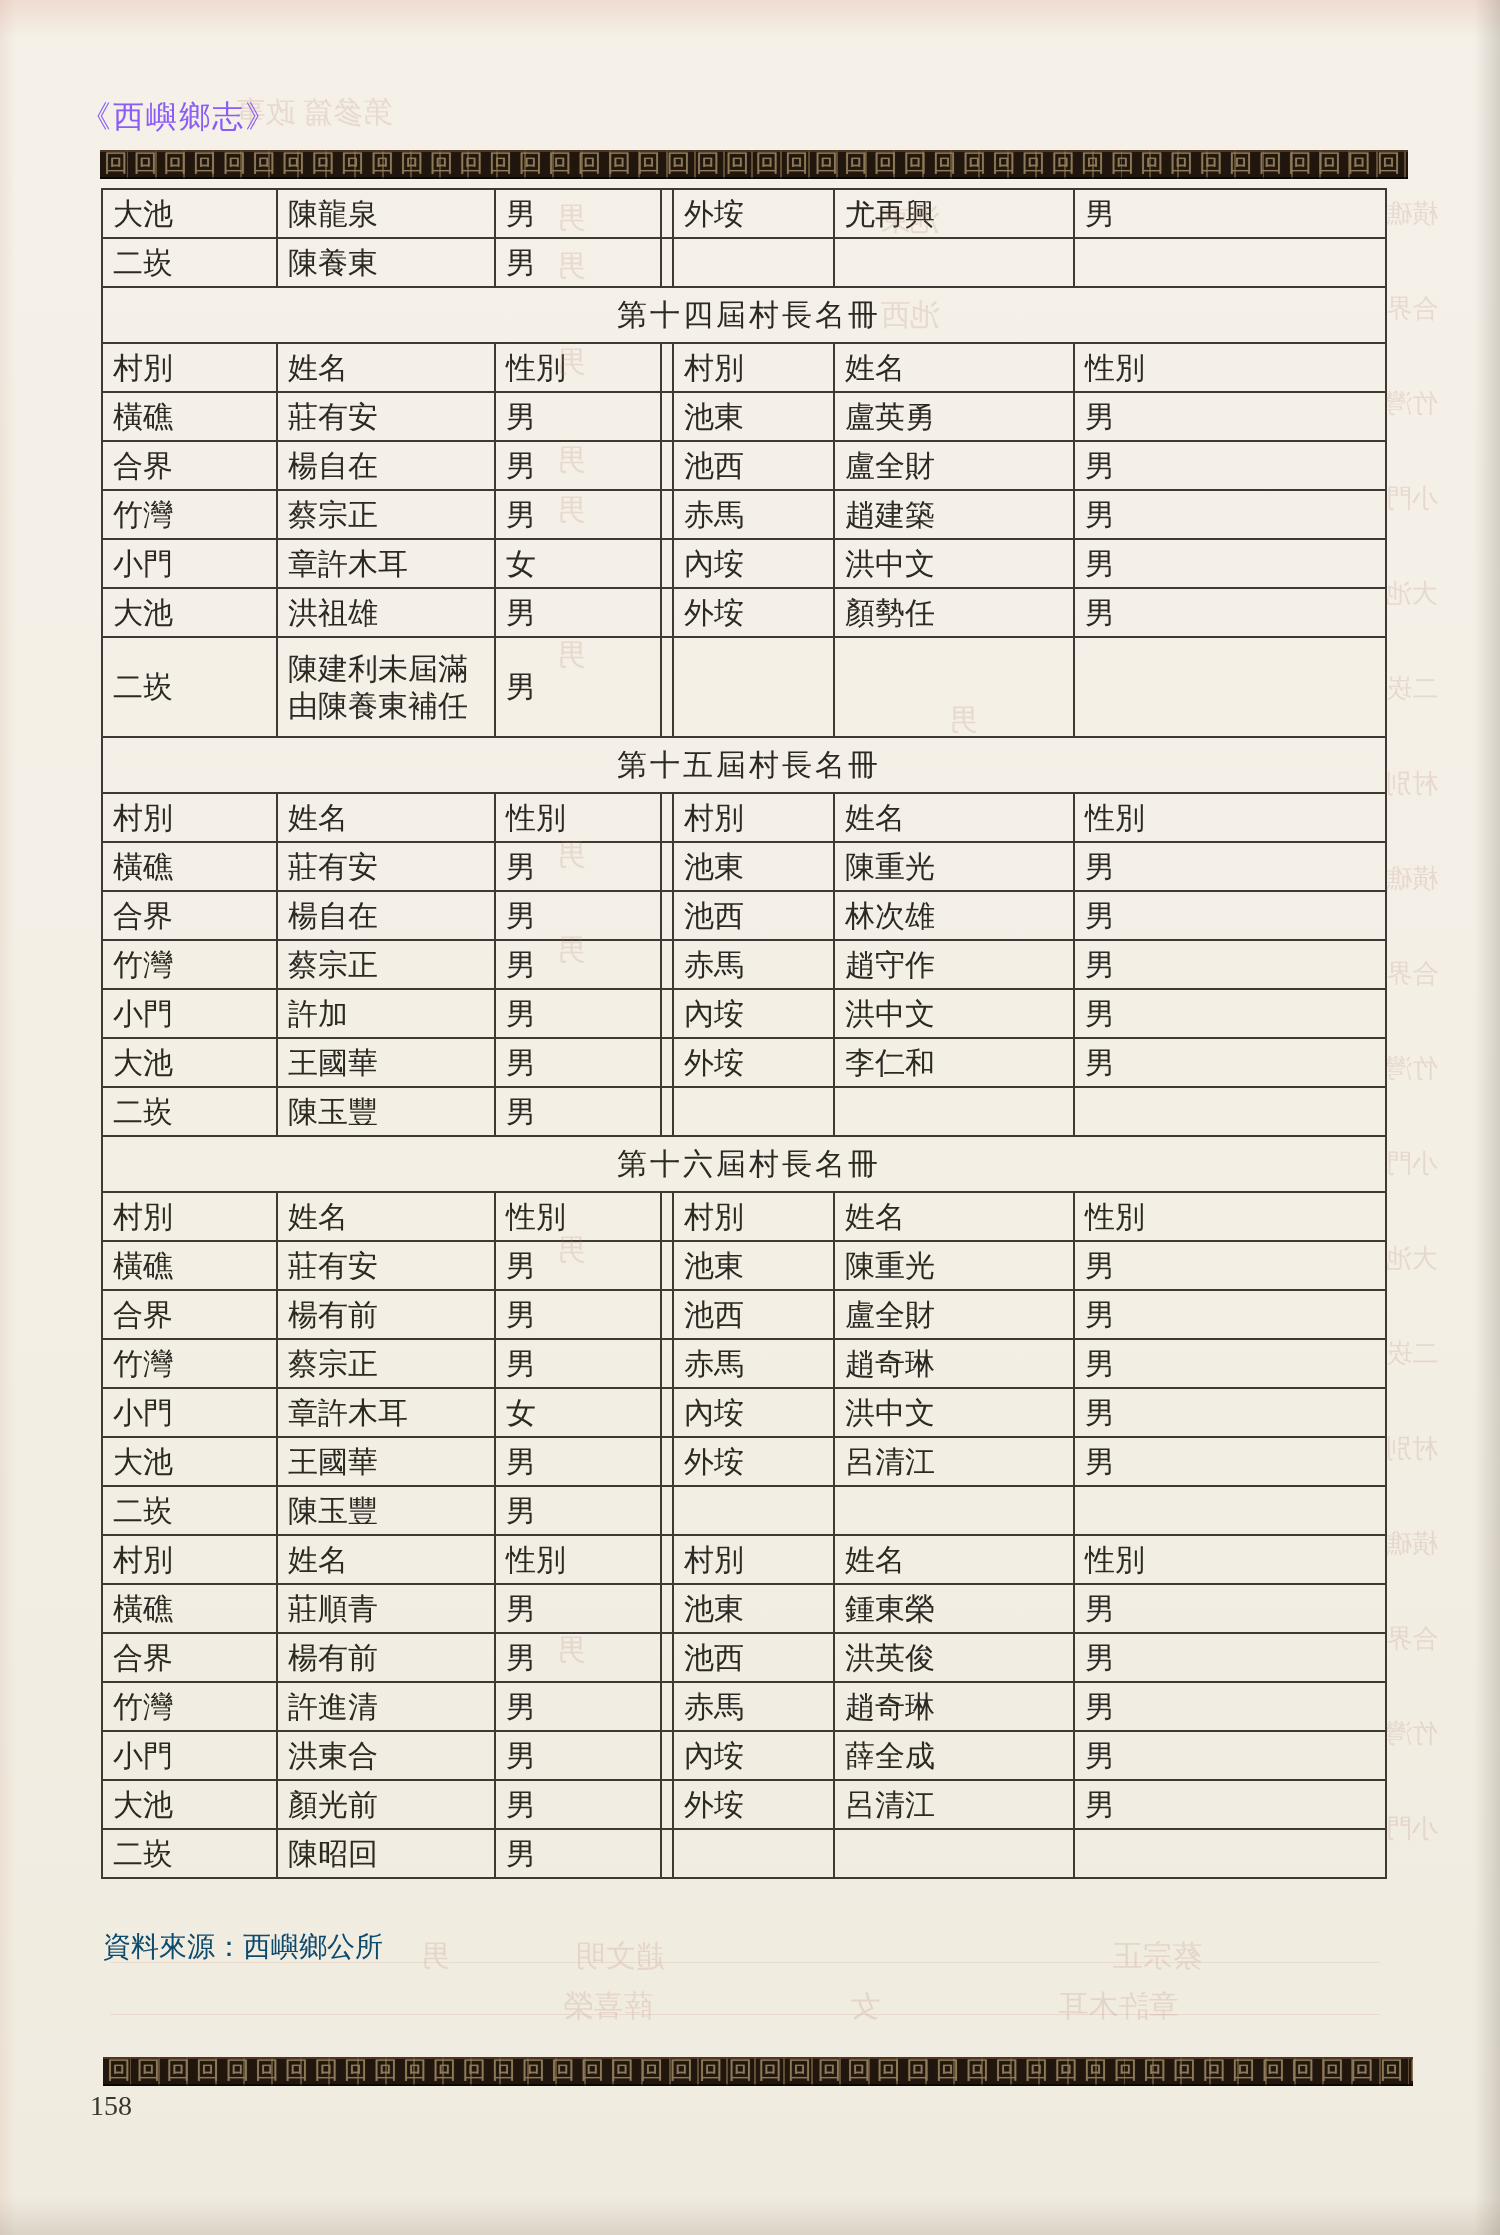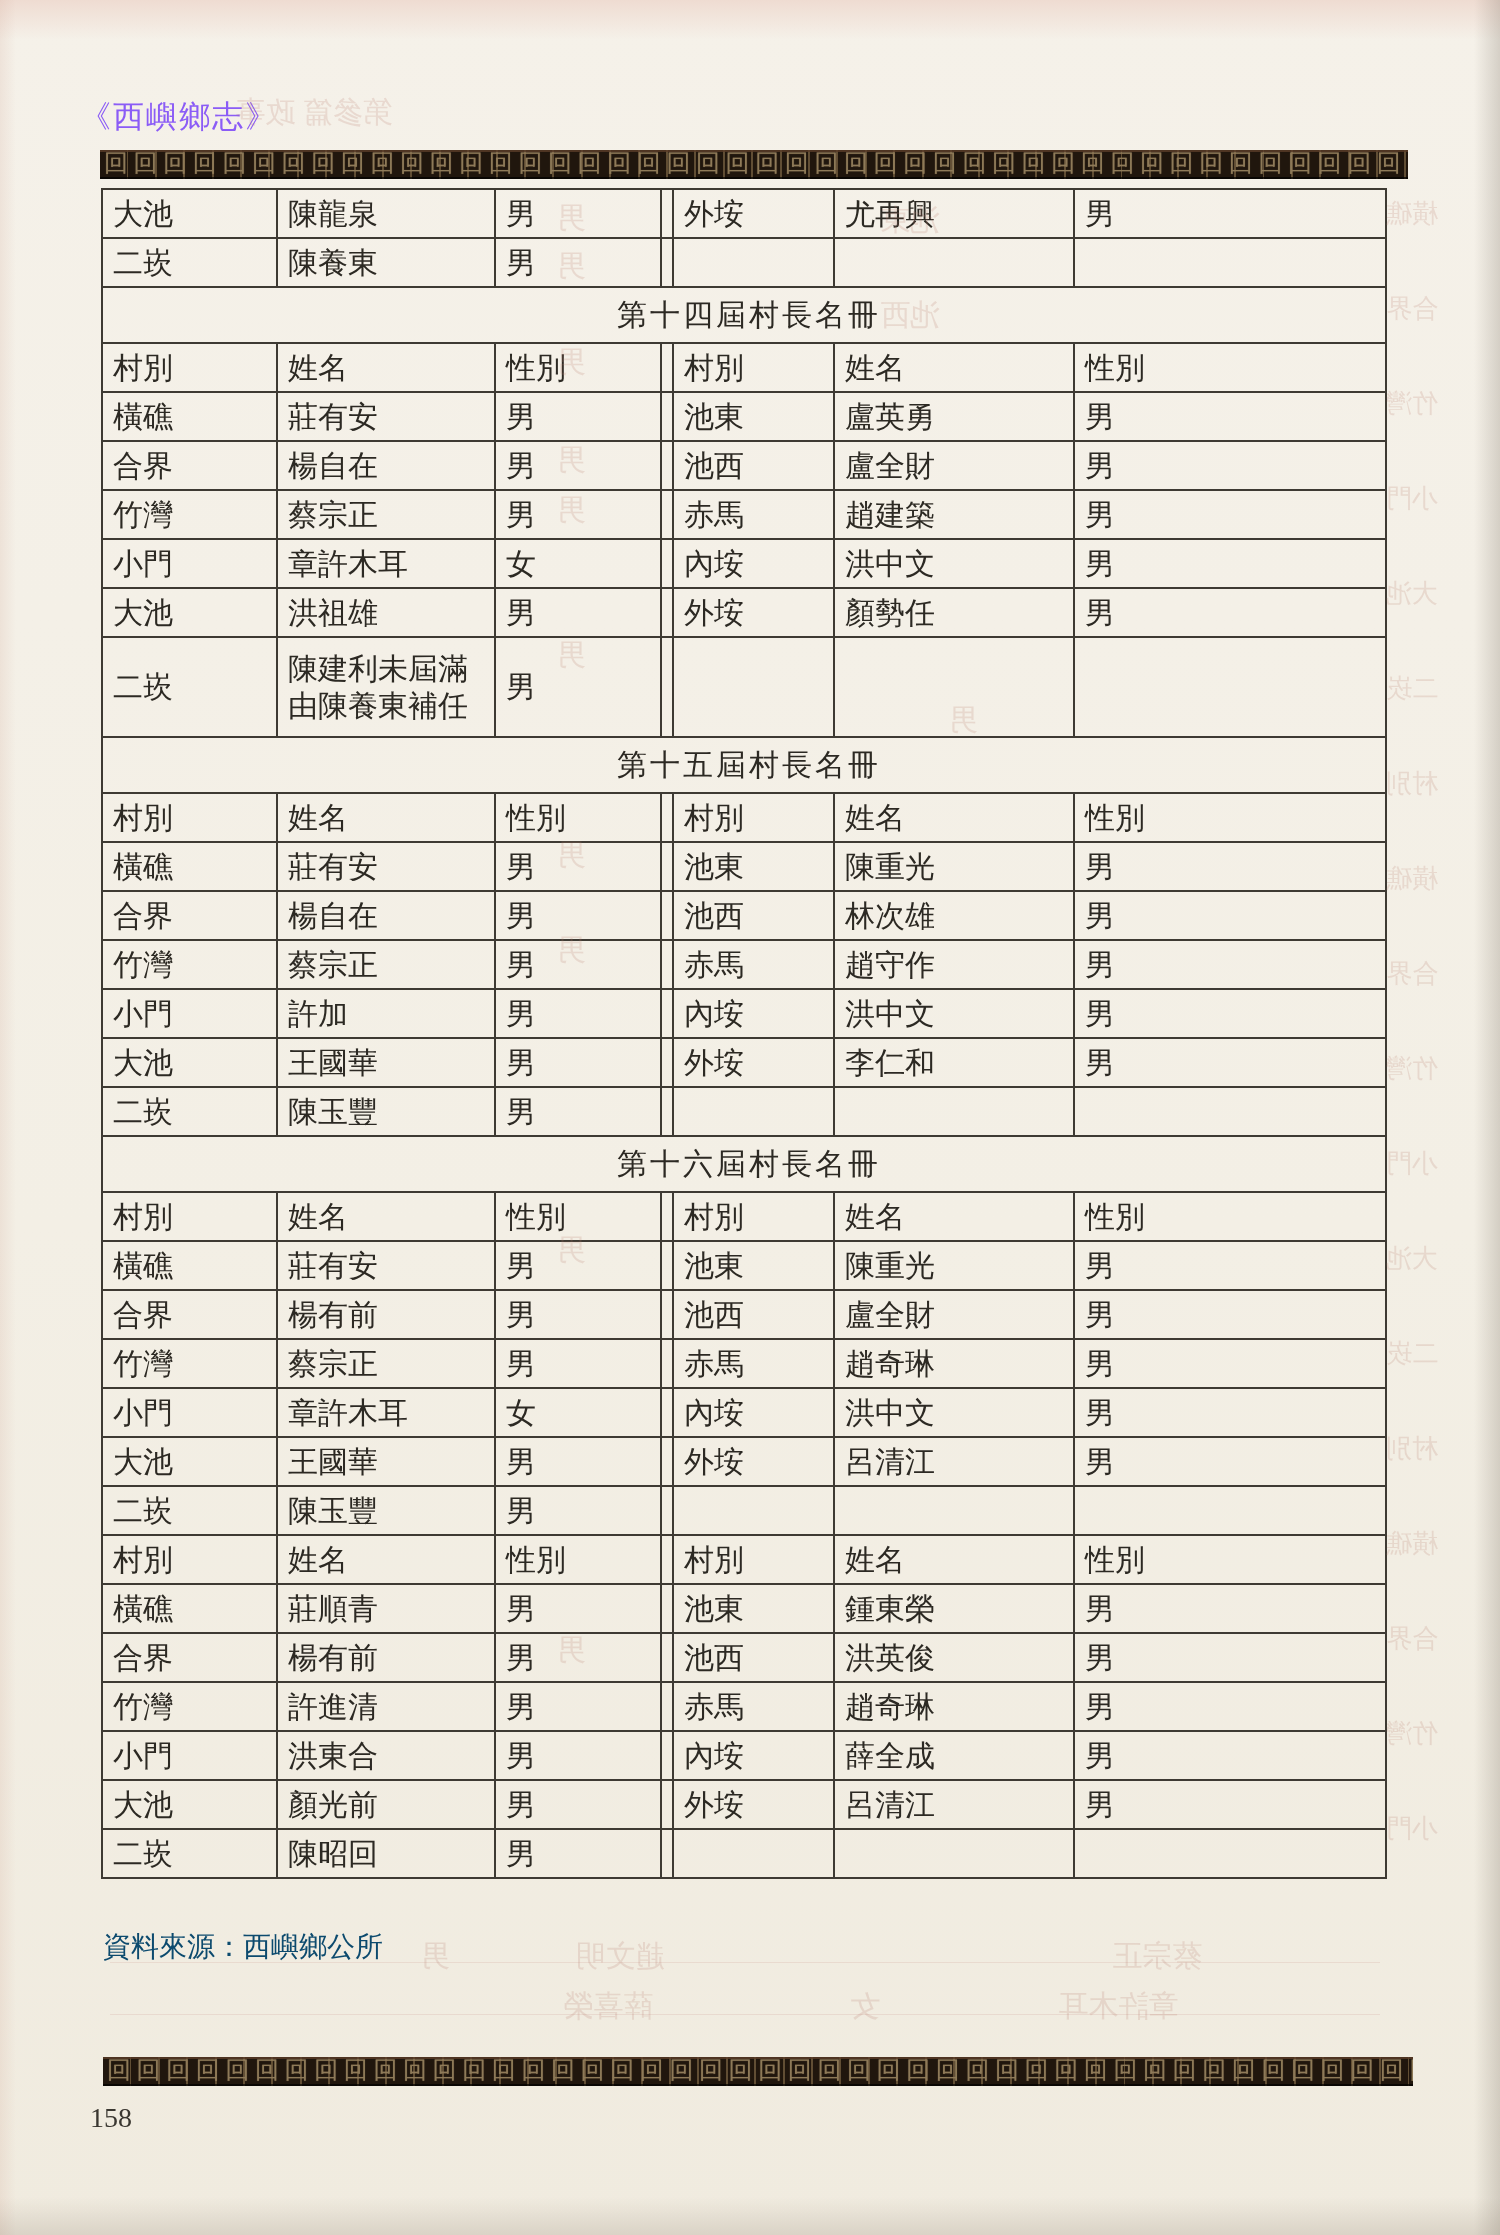--- a/index.html
+++ b/index.html
@@ -47,21 +47,21 @@
     overflow:hidden;
   }
   tr.r-normal{height:49px;}
   tr.r-tall{height:100px;}
   tr.r-title{height:56px;}
   td.title-cell{text-align:center;padding:0;font-size:31px;letter-spacing:3px;}
   td.spacer{padding:0;}
 
   .source-note{position:absolute;left:103px;top:1928px;font-size:28px;color:#0c4a6e;}
   .page-number{position:absolute;left:90px;top:2090px;font-size:28px;color:#3a3731;
-    font-family:"Liberation Serif","DejaVu Serif",serif;margin-top:12px;}
+    font-family:"Liberation Serif","DejaVu Serif",serif;}
 
   
   .bleed{position:absolute;transform:scaleX(-1);color:rgba(185,125,110,.20);
     font-size:30px;white-space:nowrap;pointer-events:none;filter:blur(.4px);}
   .bleed-sm{font-size:26px;}
   .bleed-line{position:absolute;height:0;border-top:1px solid rgba(205,155,145,.22);
     pointer-events:none;}
 </style>
 </head>
 <body>

